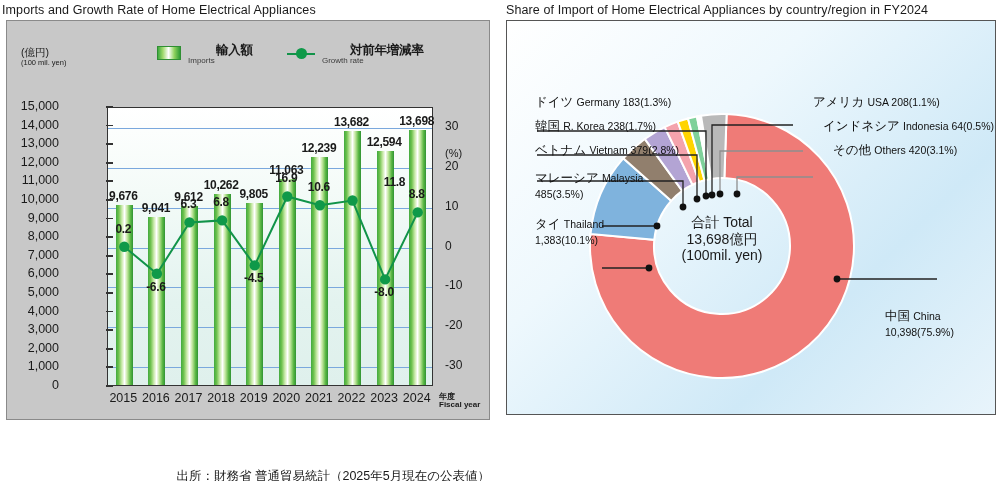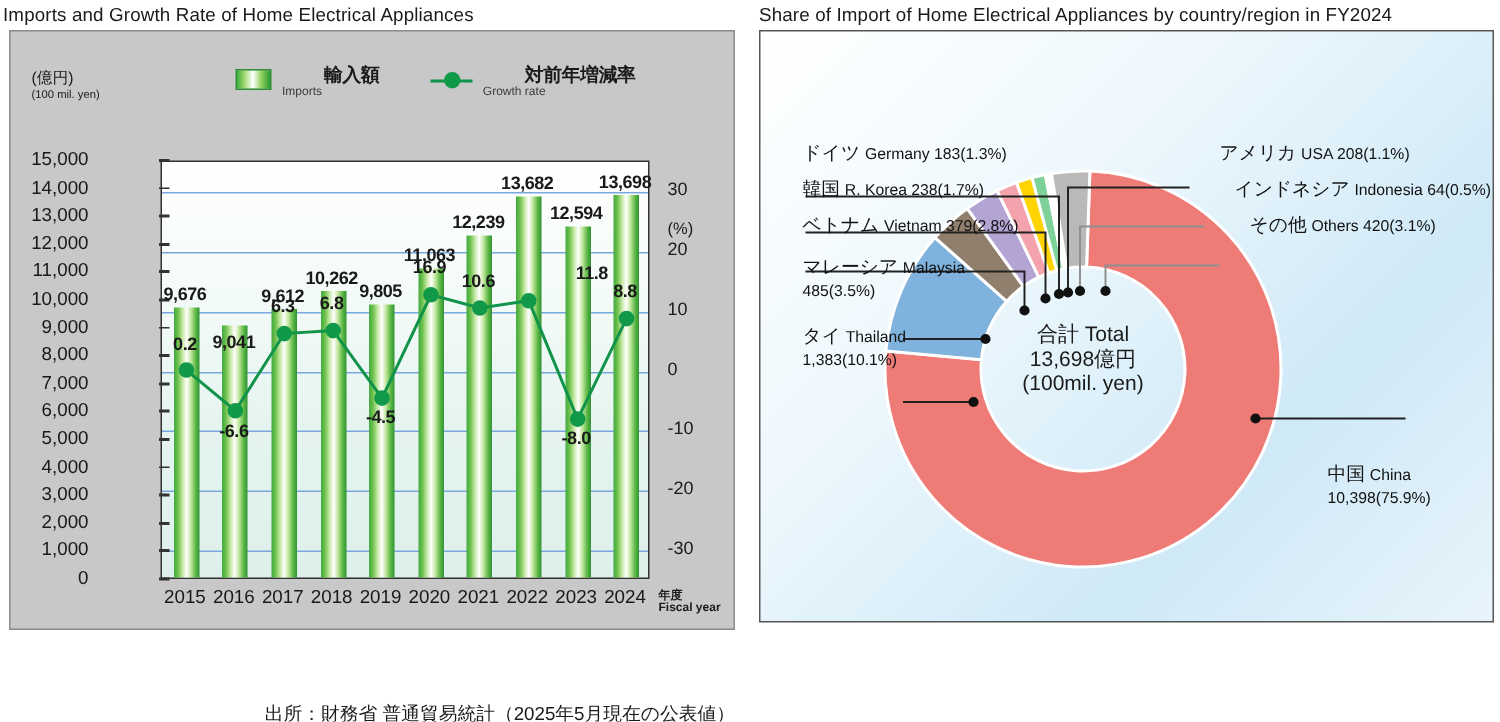--- a/index.html
+++ b/index.html
@@ -237,21 +237,21 @@
       <div class="ytick" style="top: 86px;">15,000</div>
       <div class="ytickmark" style="left: 99px; top: 85px;"></div>
       <div class="rtick" style="top: 345.071px;">-30</div>
       <div class="rtick" style="top: 305.214px;">-20</div>
       <div class="rtick" style="top: 265.357px;">-10</div>
       <div class="rtick" style="top: 225.5px;">0</div>
       <div class="rtick" style="top: 185.643px;">10</div>
       <div class="rtick" style="top: 145.786px;">20</div>
       <div class="rtick" style="top: 105.929px;">30</div>
       <div class="barlabel" style="left: 116.3px; top: 168.026px;">9,676</div>
-      <div class="barlabel" style="left: 148.9px; top: 179.837px; margin-top: 20px;">9,041</div>
+      <div class="barlabel" style="left: 148.9px; top: 179.837px;">9,041</div>
       <div class="barlabel" style="left: 181.5px; top: 169.217px;">9,612</div>
       <div class="barlabel" style="left: 214.1px; top: 157.127px;">10,262</div>
       <div class="barlabel" style="left: 246.7px; top: 165.627px;">9,805</div>
       <div class="barlabel" style="left: 279.3px; top: 142.228px;">11,063</div>
       <div class="barlabel" style="left: 311.9px; top: 120.355px;">12,239</div>
       <div class="barlabel" style="left: 344.5px; top: 93.5148px;">13,682</div>
       <div class="barlabel" style="left: 377.1px; top: 113.752px;">12,594</div>
       <div class="barlabel" style="left: 409.7px; top: 93.2172px;">13,698</div>
       <div class="xlabel" style="left: 116.3px; top: 370px;">2015</div>
       <div class="xlabel" style="left: 148.9px; top: 370px;">2016</div>

